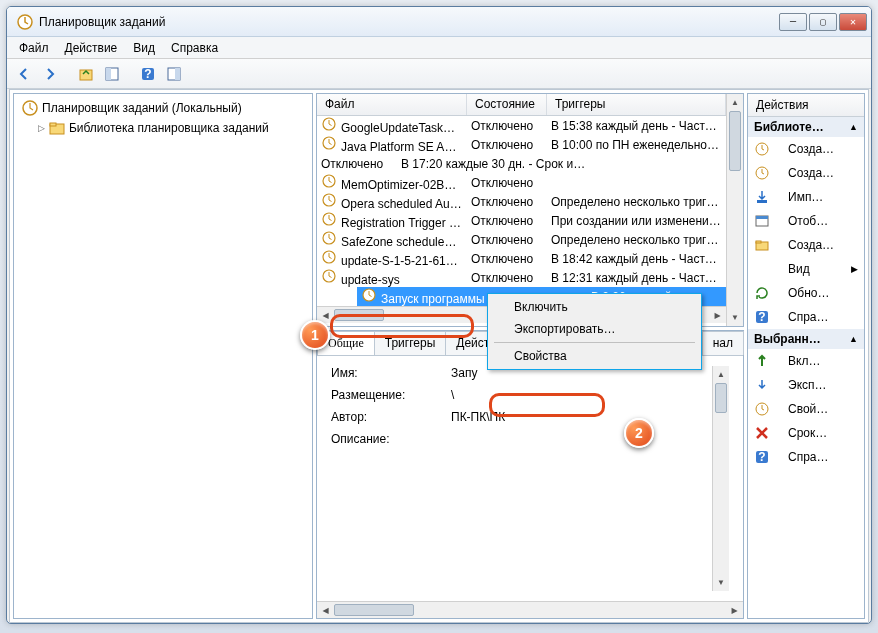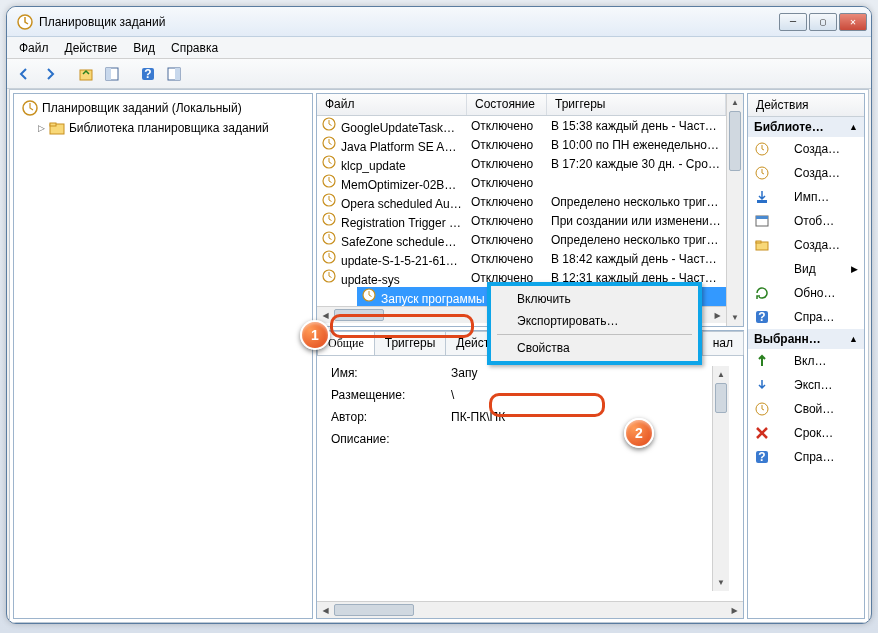--- a/index.html
+++ b/index.html
@@ -1,17 +1,17 @@
 <!DOCTYPE html>
 <html><head>
 <meta charset="utf-8">
 <style>
 * { box-sizing: border-box; font-family: "Segoe UI", Tahoma, sans-serif; font-size: 12px; }
 body { margin: 0; padding: 6px; background: linear-gradient(#e8edf3, #d8e0eb); width: 878px; height: 633px; }
-.window { width: 866px; height: 618px; background: #f0f0f0; border: 1px solid #5a7ca0; border-radius: 10px; box-shadow: 0 0 6px rgba(0,0,0,.2); overflow: hidden; }
+.window { width: 866px; height: 618px; background: #f0f0f0; border: 1px solid #5a7ca0; border-radius: 5px; box-shadow: 0 0 6px rgba(0,0,0,.2); overflow: hidden; }
 .titlebar { height: 30px; background: linear-gradient(#f6f9fc, #e3ecf7); display: flex; align-items: center; padding: 0 4px; border-bottom: 1px solid #c0d0e0; }
 .titlebar-icon { width: 16px; height: 16px; margin: 0 6px; }
 .titlebar-text { flex: 1; color: #000; }
 .winbtns { display: flex; gap: 2px; }
 .winbtn { width: 28px; height: 18px; border: 1px solid #7a8a9a; border-radius: 2px; display: flex; align-items: center; justify-content: center; font-size: 10px; font-family: monospace; }
 .winbtn.min, .winbtn.max { background: linear-gradient(#f5f8fb, #d5e2ef); color: #333; }
 .winbtn.close { background: linear-gradient(#e98a7a, #c94a3a); color: #fff; font-weight: bold; }
 .menubar { height: 22px; background: #f4f6f8; display: flex; align-items: center; padding: 0 4px; border-bottom: 1px solid #d0d0d0; }
 .menuitem { padding: 2px 8px; cursor: default; }
 .toolbar { height: 30px; background: linear-gradient(#fafbfc, #eef1f4); border-bottom: 1px solid #c8d0d8; display: flex; align-items: center; padding: 0 6px; gap: 4px; }
@@ -45,23 +45,23 @@
 .tab { padding: 4px 10px; border: 1px solid #bcc8d4; border-bottom: none; margin-right: -1px; background: #f4f6f8; }
 .tab.active { background: #fff; position: relative; z-index: 2; font-family: Liberation Serif, serif; }
 .tabbody { flex: 1; border-top: 1px solid #bcc8d4; padding: 10px 14px; display: flex; gap: 6px; }
 .form { flex: 1; }
 .frow { display: flex; margin-bottom: 8px; }
 .flabel { width: 120px; }
 .fval { flex: 1; }
 .actions { width: 118px; border: 1px solid #9db4cc; }
 .ahead { background: linear-gradient(#fcfcfc, #eef0f3); padding: 4px 8px; border-bottom: 1px solid #c8d0d8; font-weight: normal; }
 .agroup { background: #e8eef6; padding: 3px 6px; display: flex; justify-content: space-between; align-items: center; font-weight: bold; }
-.aitem { display: flex; align-items: center; gap: 24px; padding: 4px 6px; cursor: default; }
+.aitem { display: flex; align-items: center; gap: 18px; padding: 4px 6px; cursor: default; }
 .aitem .ai { width: 16px; height: 16px; display: flex; align-items: center; justify-content: center; }
-.ctxmenu { position: absolute; left: 170px; top: 188px; width: 215px; background: #f0f0f0; border: 4px solid #0ea5e9; box-shadow: 2px 2px 4px rgba(0,0,0,.3); z-index: 100; padding: 2px; }
+.ctxmenu { position: absolute; left: 170px; top: 199px; width: 215px; background: #f0f0f0; border: 1px solid #0ea5e9; box-shadow: 2px 2px 4px rgba(0,0,0,.3); z-index: 100; padding: 2px; }
 .ctxitem { padding: 4px 24px; }
 .ctxsep { height: 1px; background: #c0c0c0; margin: 2px 4px; }
 .callout { position: absolute; width: 30px; height: 30px; border-radius: 50%; background: radial-gradient(circle at 30% 30%, #ff9a56, #e0461a); border: 2px solid #fff; box-shadow: 0 2px 5px rgba(0,0,0,.5), inset 0 2px 3px rgba(255,255,255,.4); color: #fff; font-weight: bold; font-size: 14px; display: flex; align-items: center; justify-content: center; z-index: 200; }
 .callout.c1pos { left: 300px; top: 320px; }
 .callout.c2pos { left: 624px; top: 418px; }
 .highlight { position: absolute; border: 3px solid #e0461a; border-radius: 10px; z-index: 150; pointer-events: none; }
 .hl1 { left: 330px; top: 314px; width: 144px; height: 24px; }
 .hl2 { left: 489px; top: 393px; width: 116px; height: 24px; }
 svg.ico { width: 16px; height: 16px; }
 </style>
@@ -168,24 +168,20 @@
               </div>
               <div class="grow">
                 <div class="gcell c1"><svg class="ico ticon" viewBox="0 0 16 16">
                     <circle cx="8" cy="8" r="6" fill="#fff" stroke="#c89020" stroke-width="1.2"></circle>
                     <path d="M8 4v4l2.5 1.5" stroke="#c89020" stroke-width="1" fill="none"></path>
                   </svg><span>Java Platform SE Au…</span></div>
                 <div class="gcell c2">Отключено</div>
                 <div class="gcell c3">В 10:00 по ПН еженедельно, н…</div>
               </div>
               <div class="grow">
-                <div class="gcell c1"><svg class="ico ticon" viewBox="0 0 16 16">
-                    <circle cx="8" cy="8" r="6" fill="#fff" stroke="#c89020" stroke-width="1.2"></circle>
-                    <path d="M8 4v4l2.5 1.5" stroke="#c89020" stroke-width="1" fill="none"></path>
-                  </svg><span>klcp_update</span></div>
                 <div class="gcell c2">Отключено</div>
                 <div class="gcell c3">В 17:20 каждые 30 дн. - Срок и…</div>
               </div>
               <div class="grow">
                 <div class="gcell c1"><svg class="ico ticon" viewBox="0 0 16 16">
                     <circle cx="8" cy="8" r="6" fill="#fff" stroke="#c89020" stroke-width="1.2"></circle>
                     <path d="M8 4v4l2.5 1.5" stroke="#c89020" stroke-width="1" fill="none"></path>
                   </svg><span>MemOptimizer-02B…</span></div>
                 <div class="gcell c2">Отключено</div>
                 <div class="gcell c3"></div>

